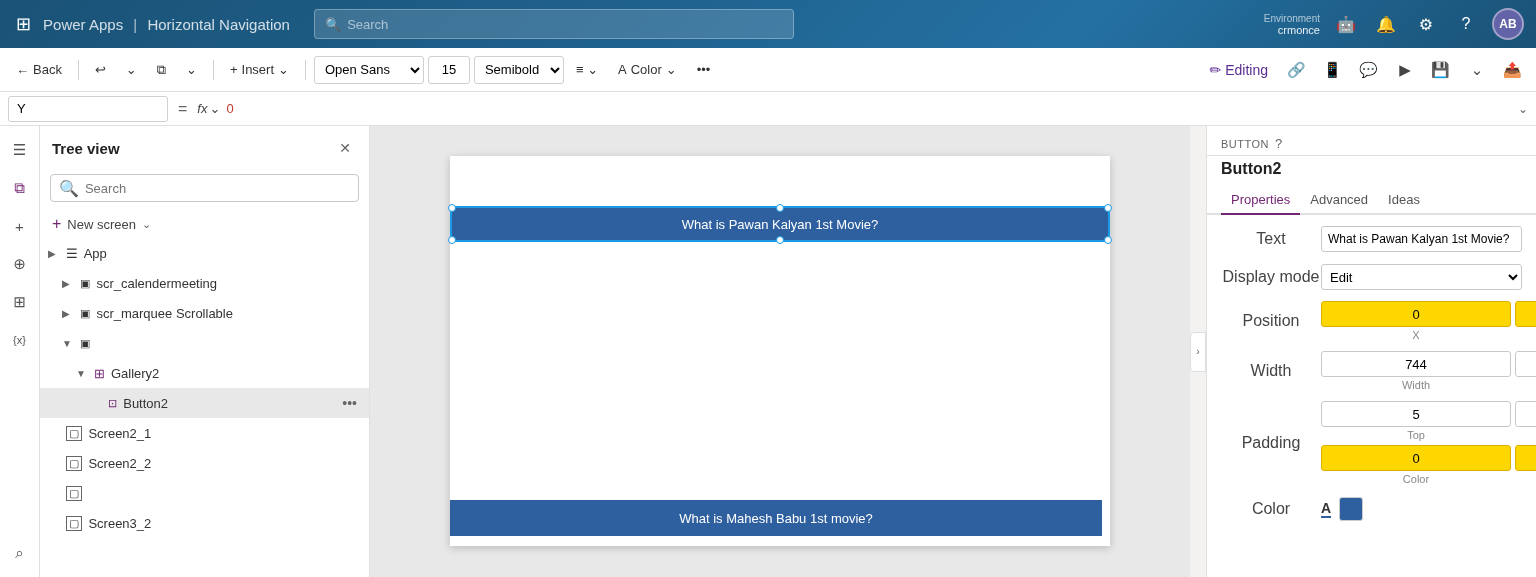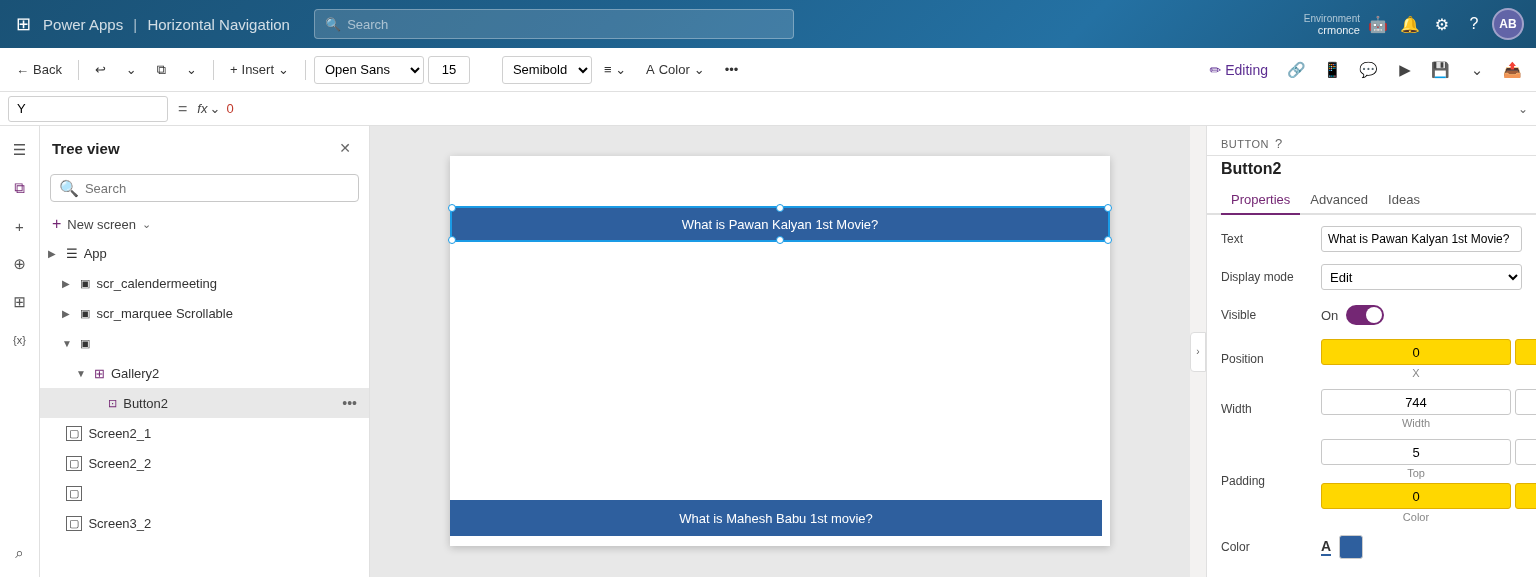--- a/index.html
+++ b/index.html
@@ -29,21 +29,21 @@
       align-items: center;
       padding: 0 10px;
       gap: 6px;
       color: rgba(255,255,255,0.8);
       font-size: 13px;
     }
     .top-nav-right {
       margin-left: auto;
       display: flex;
       align-items: center;
-      gap: 4px;
+      gap: 12px;
       color: white;
     }
     .env-block { display: flex; flex-direction: column; align-items: flex-end; font-size: 11px; color: rgba(255,255,255,0.9); }
     .env-block .env-label { font-size: 10px; opacity: 0.7; }
     .icon-btn { color: white; font-size: 16px; cursor: pointer; width: 28px; height: 28px; display: flex; align-items: center; justify-content: center; border-radius: 4px; }
     .avatar { width: 32px; height: 32px; border-radius: 50%; background: #6264a7; color: white; font-size: 12px; font-weight: 600; display: flex; align-items: center; justify-content: center; border: 2px solid rgba(255,255,255,0.4); }
 
     
     .toolbar {
       height: 44px;
@@ -349,23 +349,24 @@
       padding: 10px 14px;
     }
     .prop-row {
       display: flex;
       align-items: center;
       margin-bottom: 10px;
       min-height: 28px;
     }
     .prop-label {
       width: 100px;
-      font-size: 12px;
+      font-size: 16px;
       color: #444;
       flex-shrink: 0;
+      text-align: center;
     }
     .prop-input {
       flex: 1;
       height: 26px;
       border: 1px solid #c8c8c8;
       border-radius: 3px;
       padding: 0 6px;
       font-size: 13px;
     }
     .prop-select {
@@ -501,21 +502,21 @@
   <button class="toolbar-btn">
     <span>+</span>
     <span>Insert</span>
     <span>⌄</span>
   </button>
   <div class="toolbar-separator"></div>
   <select class="font-select">
     <option>Open Sans</option>
   </select>
   <input class="font-size-input" type="text" value="15" style="">
-  <select class="font-select" style="min-width:90px;margin-left:28px;">
+  <select class="font-select" style="min-width:90px;">
     <option>Semibold</option>
   </select>
   <button class="toolbar-btn">≡ ⌄</button>
   <button class="toolbar-btn">
     <span>A</span>
     <span>Color</span>
     <span>⌄</span>
   </button>
   <button class="toolbar-btn">•••</button>
 
@@ -680,27 +681,20 @@
         <input class="prop-input" type="text" style="font-size: 12px;" value="What is Pawan Kalyan 1st Movie?">
       </div>
 
       <div class="prop-row">
         <span class="prop-label">Display mode</span>
         <select class="prop-select">
           <option>Edit</option>
         </select>
       </div>
 
-      <div class="prop-row">
-        <span class="prop-label">Visible</span>
-        <div class="toggle-container">
-          <span class="toggle-text">On</span>
-          <div class="toggle-on"></div>
-        </div>
-      </div>
 
       <div class="prop-row">
         <span class="prop-label">Position</span>
         <div style="flex:1;">
           <div class="coord-grid">
             <input class="coord-input yellow" type="text" value="0" style="">
             <input class="coord-input yellow" type="text" value="0" style="">
           </div>
           <div class="coord-labels" style="margin-top:2px;">
             <span class="coord-lbl">X</span>

